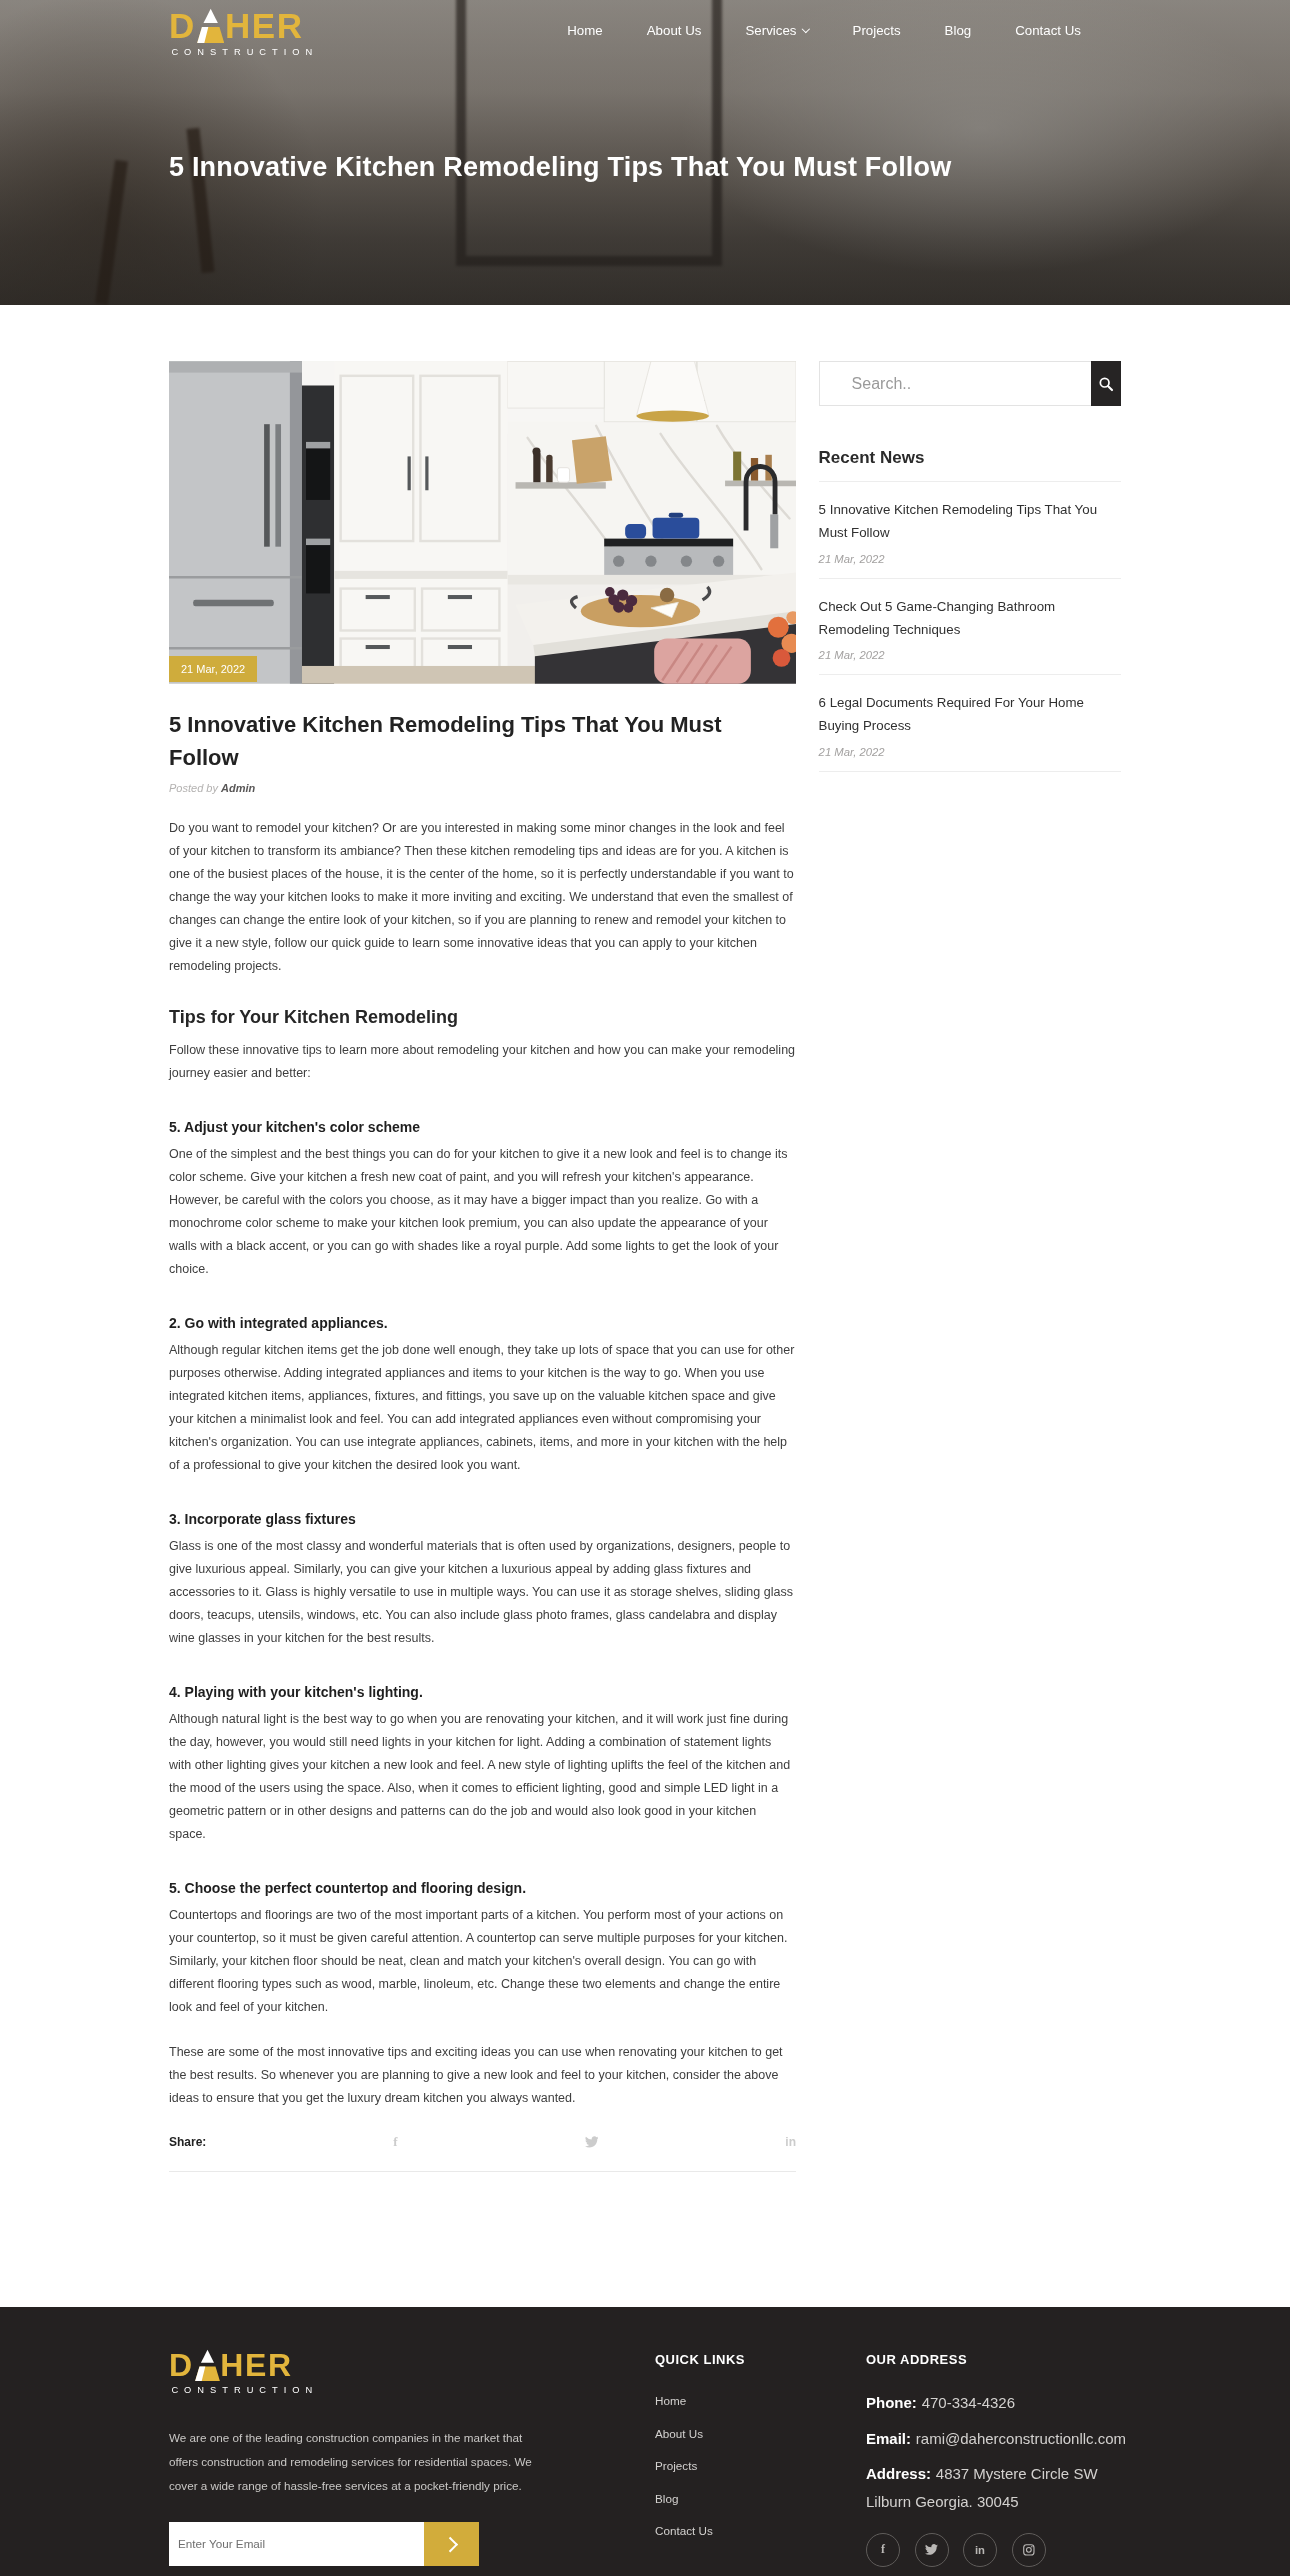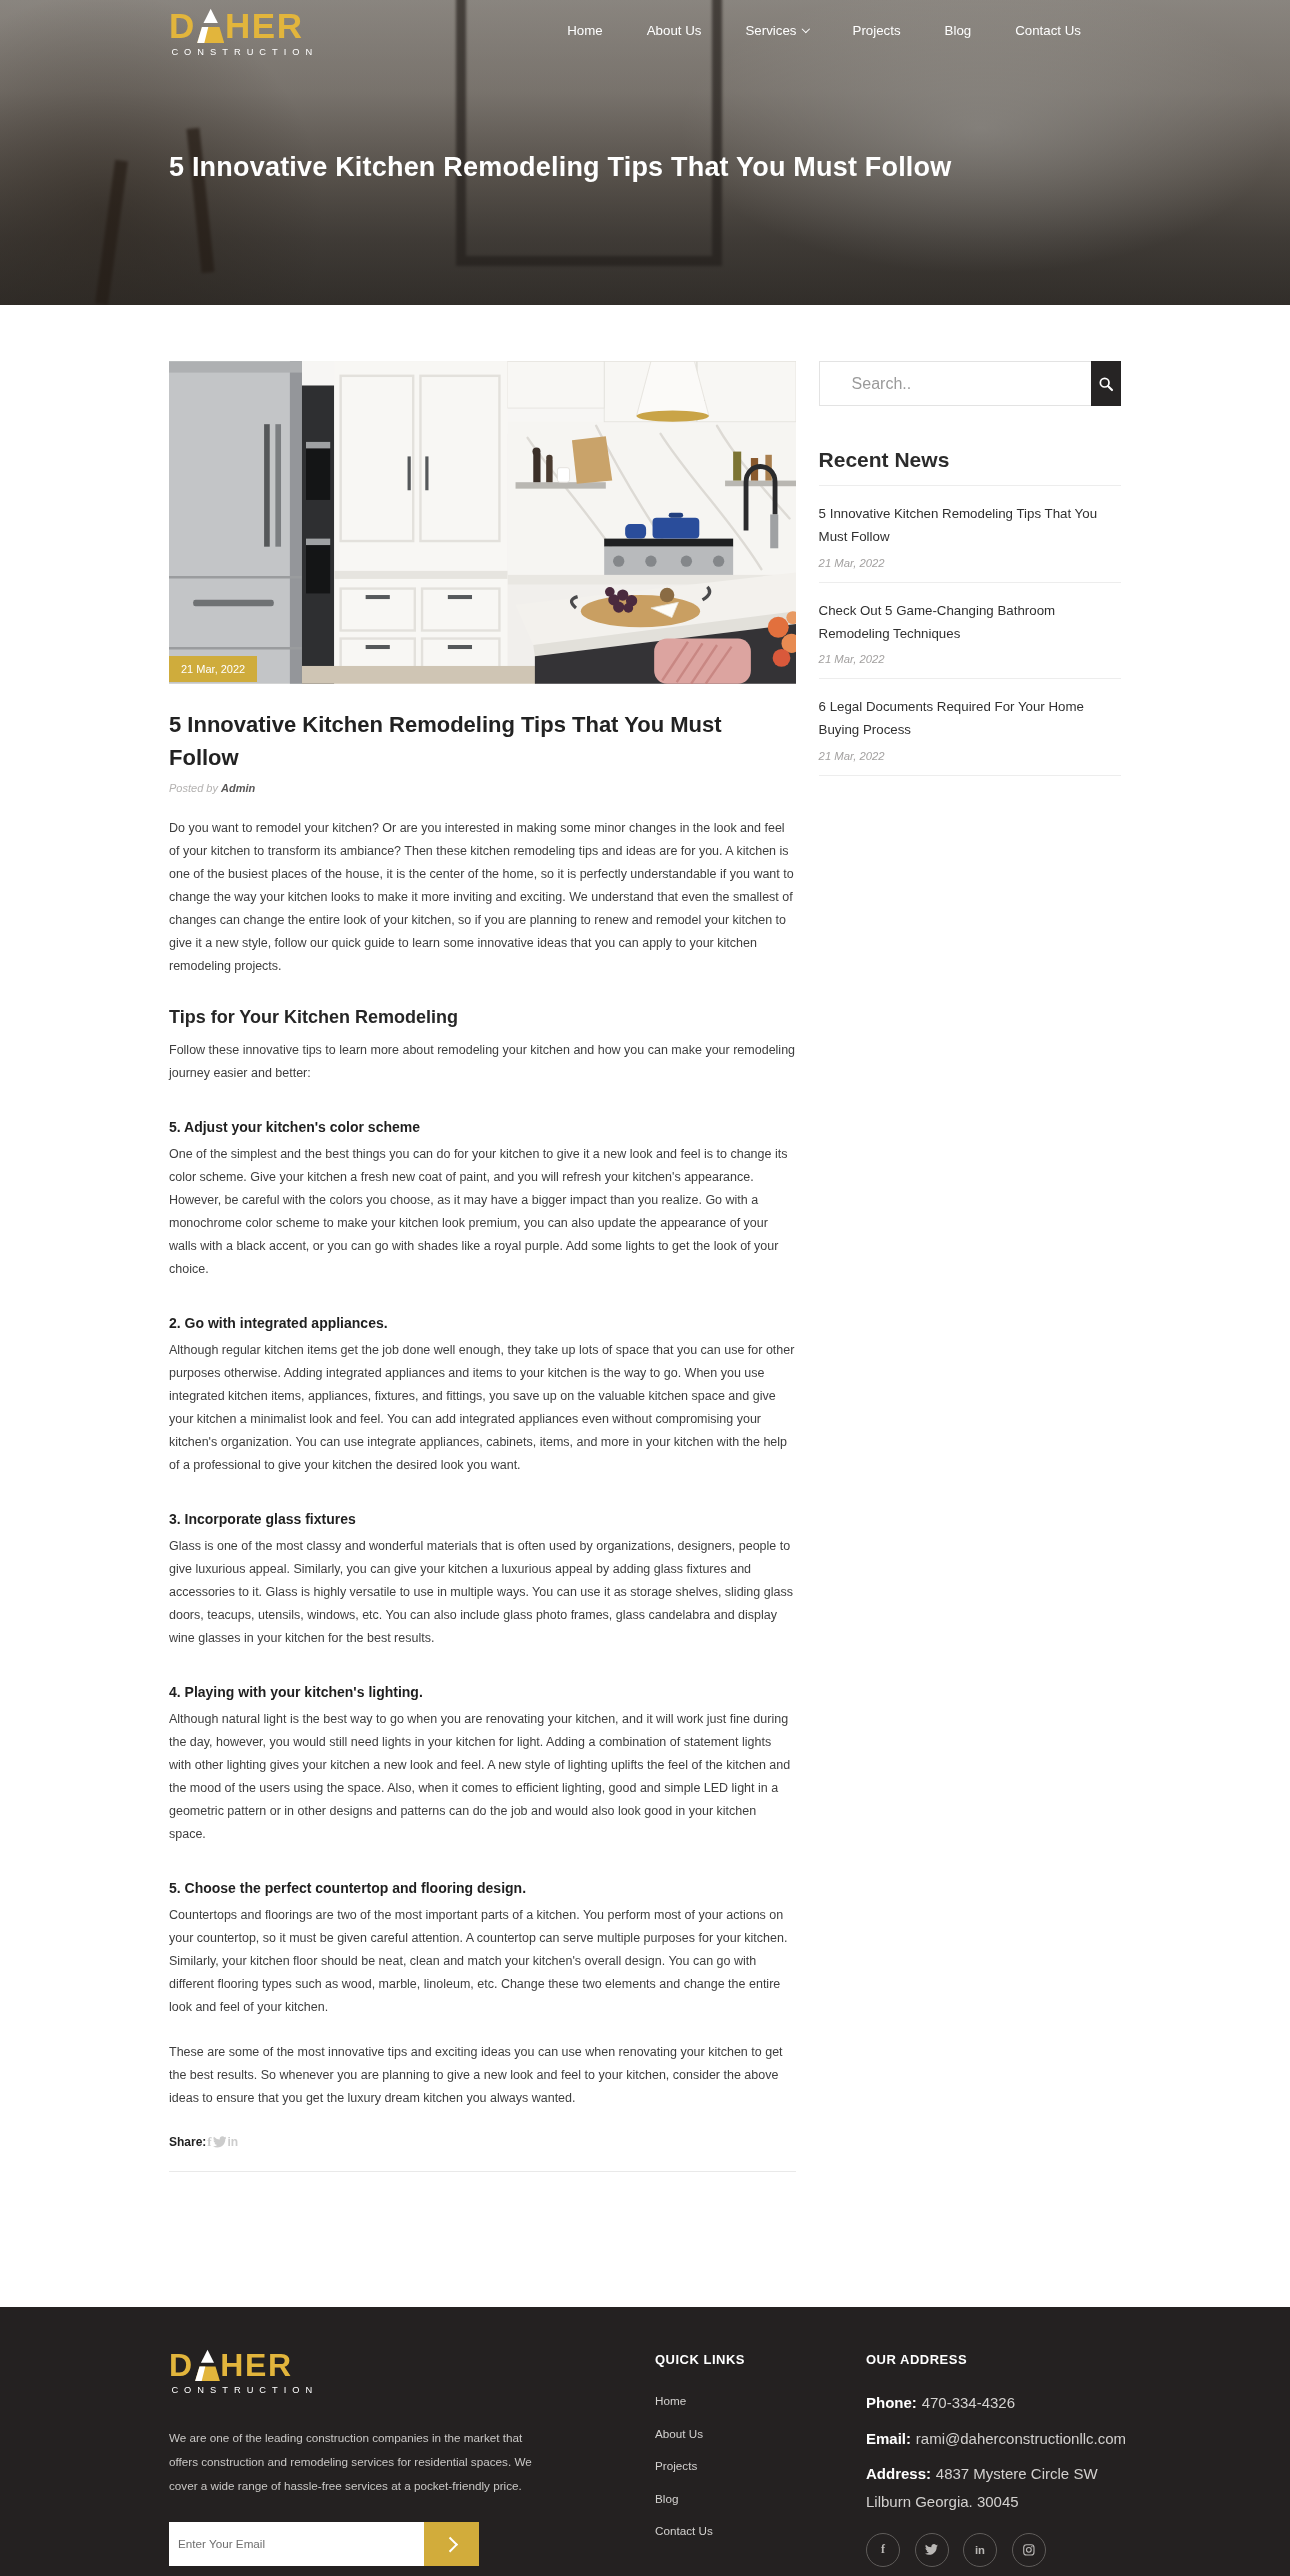--- a/index.html
+++ b/index.html
@@ -49,35 +49,35 @@
     font-size:11px; padding:7.3px 12px; }
 
   .post-title { font-size:22px; font-weight:700; color:#222; line-height:1.5; margin:24px 0 8px; }
   .posted-by { font-size:11px; font-style:italic; color:#b3b1b0; margin:0 0 22.6px; }
   .posted-by .author { color:#595757; font-weight:700; }
 
   .body-p { font-size:12.5px; line-height:1.84; color:#3e3e3e; margin:0 0 22px; }
   .section-h { font-size:18px; font-weight:700; color:#262626; margin:29px 0 11.3px; }
   .tip-h { font-size:14px; font-weight:700; color:#1f1f1f; margin:34px 0 8px; }
 
-  .share-row { display:flex; justify-content:flex-start; align-items:center; gap:1px; margin-top:24px; }
+  .share-row { display:flex; justify-content:space-between; align-items:center; gap:1px; margin-top:24px; }
   .share-label { font-size:12px; font-weight:700; color:#222; }
   .share-ic { color:#ccc; font-size:13px; display:inline-flex; align-items:center; }
   .share-ic.fb { font-family:"Liberation Serif", serif; font-weight:700; }
   .share-ic.li { font-weight:700; font-size:12px; }
   .divider { border:none; border-top:0.8px solid #e9e9e9; margin:21px 0 0; }
 
   
   .search-wrap { display:flex; height:45px; margin-bottom:42px; }
   .search-input { flex:1; border:0.8px solid #e3e3e3; border-right:none; padding:0 32px;
     font-size:16px; color:#555; outline:none; font-family:inherit; }
   .search-input::placeholder { color:#9a9a9a; }
   .search-btn { width:50px; background:#262424; border:none; cursor:pointer;
     display:flex; align-items:center; justify-content:center; }
-  .recent-title { font-size:21px; font-weight:700; color:#2b2b2b; margin:4px 0 13px; }
+  .recent-title { font-size:17px; font-weight:700; color:#2b2b2b; margin:4px 0 13px; }
   .news-list { list-style:none; margin:0; padding:0; border-top:0.8px solid #ededed; }
   .news-item { padding:16px 0 13px; border-bottom:0.8px solid #ededed; }
   .news-link { font-size:13.3px; color:#303030; line-height:1.75; display:block; }
   .news-date { font-size:11.3px; font-style:italic; color:#a3a1a0; margin-top:8px; }
 
   
   footer { background:#242121; color:#c9c7c5; }
   .footer-grid { width:952px; margin:0 auto; display:flex; padding:42px 0 37px; }
   .f-about { width:379px; }
   .f-about .logo-letters { font-size:32px; }

